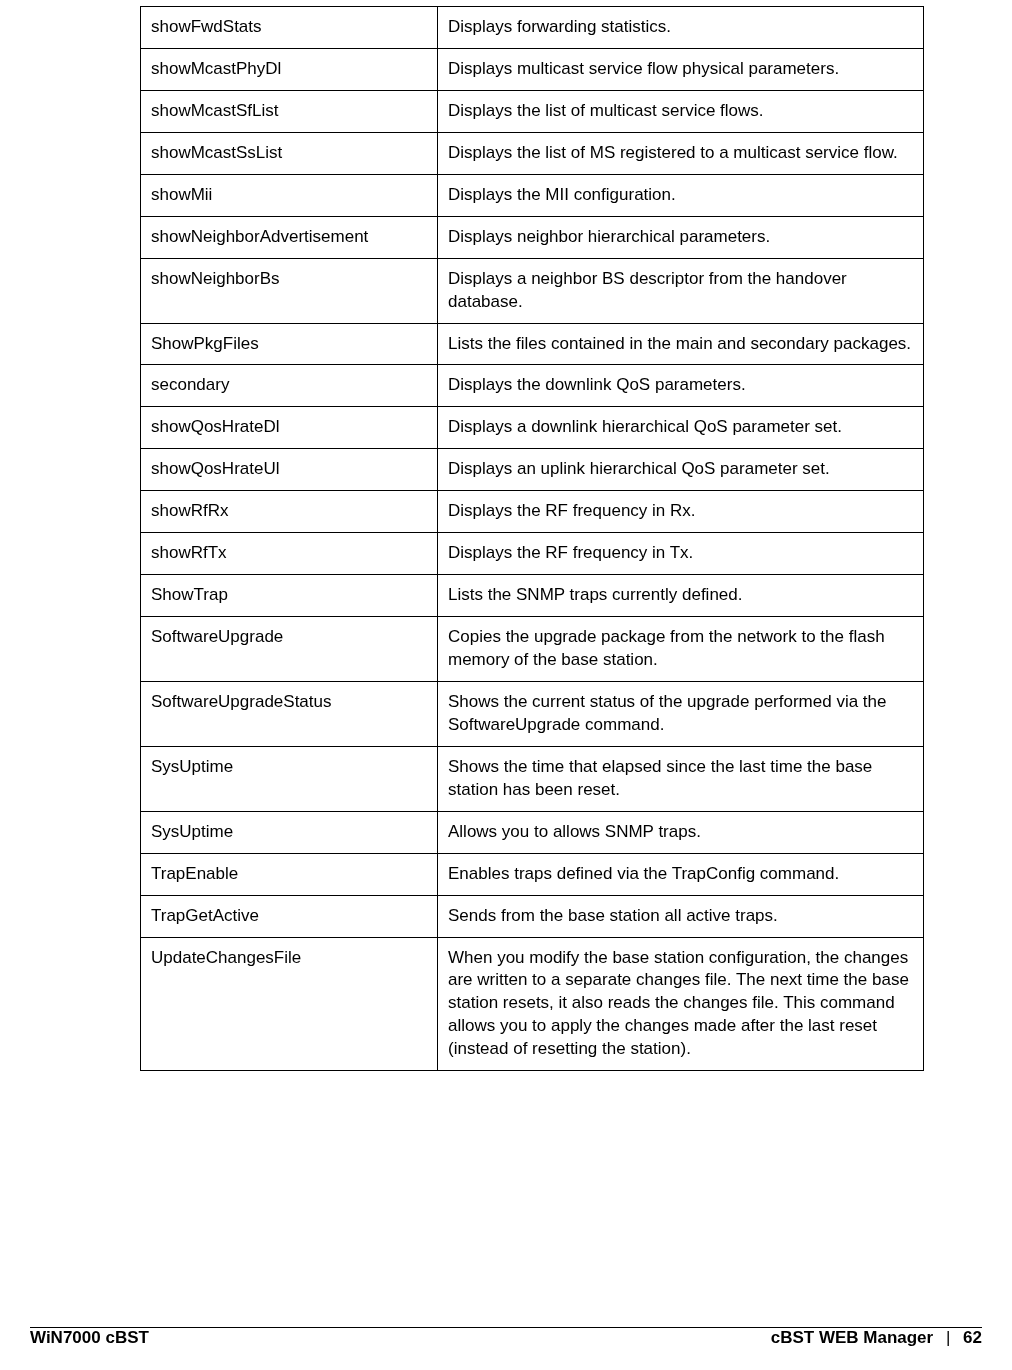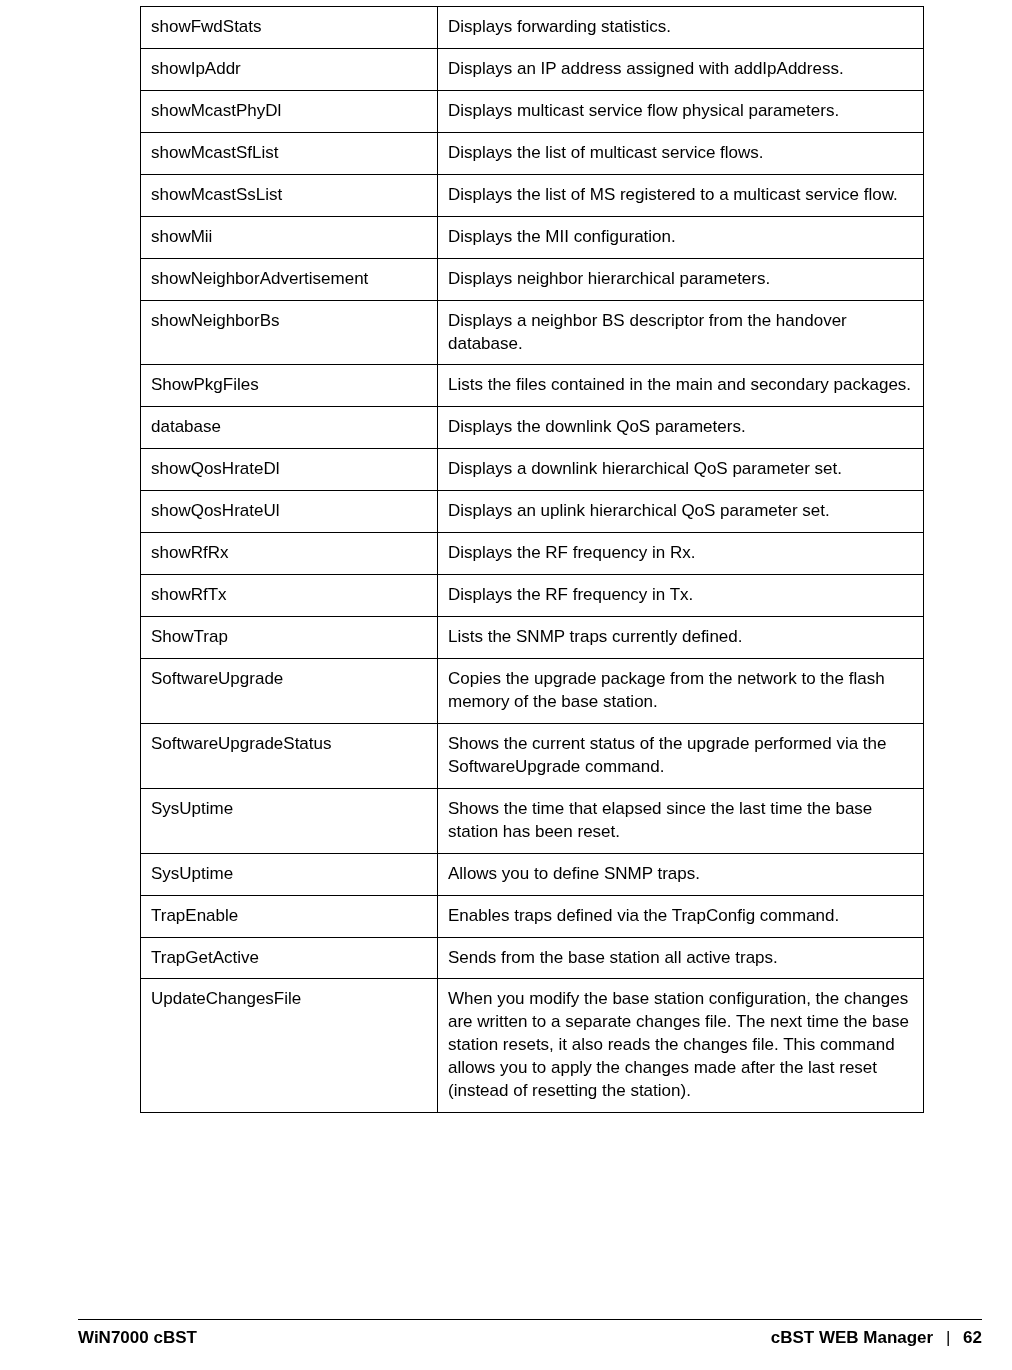--- a/index.html
+++ b/index.html
@@ -35,23 +35,21 @@
   }
   table.cmd-table td.cmd {
     width: 276px;
   }
   .footer {
     position: absolute;
     left: 30px;
     right: 30px;
     bottom: 22px;
     border-top: 1px solid #000;
-    padding-top: 8px;
     font-size: 17px;
-    margin-left: 48px;
   }
   .footer-left {
     float: left;
     font-weight: bold;
   }
   .footer-right {
     float: right;
   }
   .footer-title { font-weight: bold; }
   .footer-sep { margin: 0 8px; }
@@ -61,24 +59,20 @@
 <body>
 
 <div class="page">
 
   <div class="content">
     <table class="cmd-table">
       <tbody id="table-body">
           <tr>
             <td class="cmd">showFwdStats</td>
             <td>Displays forwarding statistics.</td>
-          </tr>
-          <tr>
-            <td class="cmd">showIpAddr</td>
-            <td>Displays an IP address assigned with addIpAddress.</td>
           </tr>
           <tr>
             <td class="cmd">showMcastPhyDl</td>
             <td>Displays multicast service flow physical parameters.</td>
           </tr>
           <tr>
             <td class="cmd">showMcastSfList</td>
             <td>Displays the list of multicast service flows.</td>
           </tr>
           <tr>
@@ -95,21 +89,21 @@
           </tr>
           <tr>
             <td class="cmd">showNeighborBs</td>
             <td>Displays a neighbor BS descriptor from the handover database.</td>
           </tr>
           <tr>
             <td class="cmd">ShowPkgFiles</td>
             <td>Lists the files contained in the main and secondary packages.</td>
           </tr>
           <tr>
-            <td class="cmd">database</td>
+            <td class="cmd">secondary</td>
             <td>Displays the downlink QoS parameters.</td>
           </tr>
           <tr>
             <td class="cmd">showQosHrateDl</td>
             <td>Displays a downlink hierarchical QoS parameter set.</td>
           </tr>
           <tr>
             <td class="cmd">showQosHrateUl</td>
             <td>Displays an uplink hierarchical QoS parameter set.</td>
           </tr>
@@ -132,21 +126,21 @@
           <tr>
             <td class="cmd">SoftwareUpgradeStatus</td>
             <td>Shows the current status of the upgrade performed via the SoftwareUpgrade command.</td>
           </tr>
           <tr>
             <td class="cmd">SysUptime</td>
             <td>Shows the time that elapsed since the last time the base station has been reset.</td>
           </tr>
           <tr>
             <td class="cmd">SysUptime</td>
-            <td>Allows you to define SNMP traps.</td>
+            <td>Allows you to allows SNMP traps.</td>
           </tr>
           <tr>
             <td class="cmd">TrapEnable</td>
             <td>Enables traps defined via the TrapConfig command.</td>
           </tr>
           <tr>
             <td class="cmd">TrapGetActive</td>
             <td>Sends from the base station all active traps.</td>
           </tr>
           <tr>

